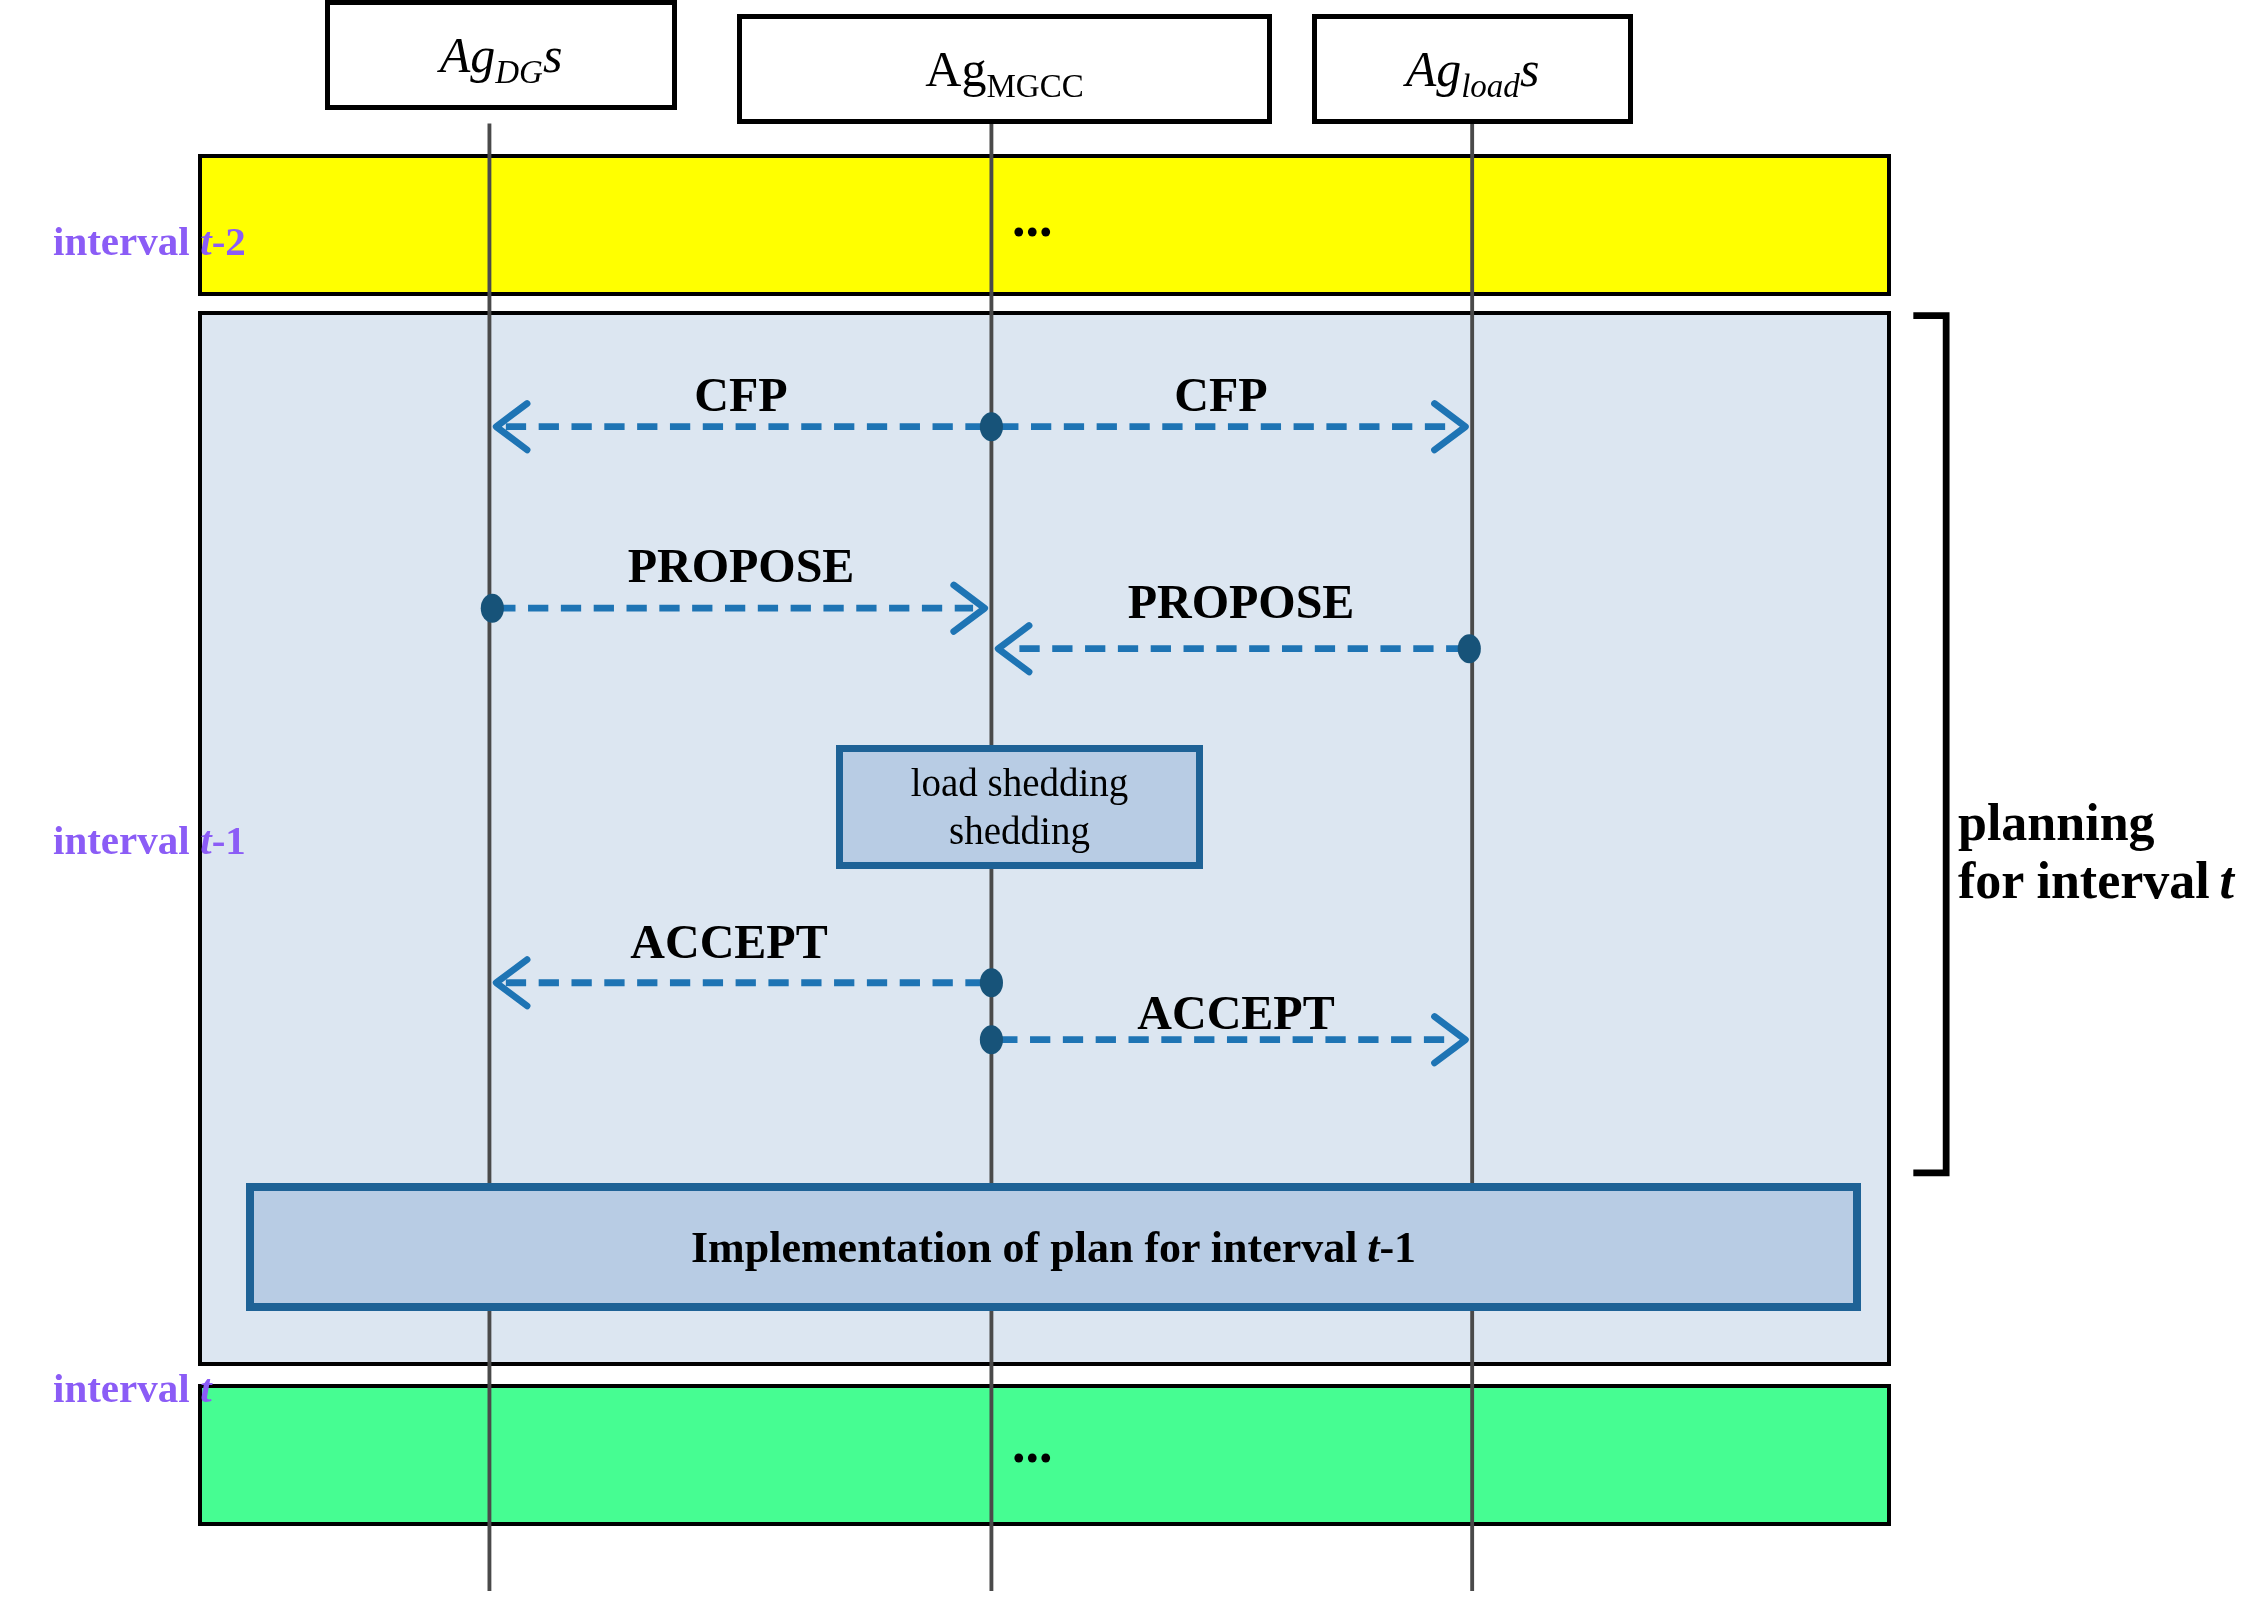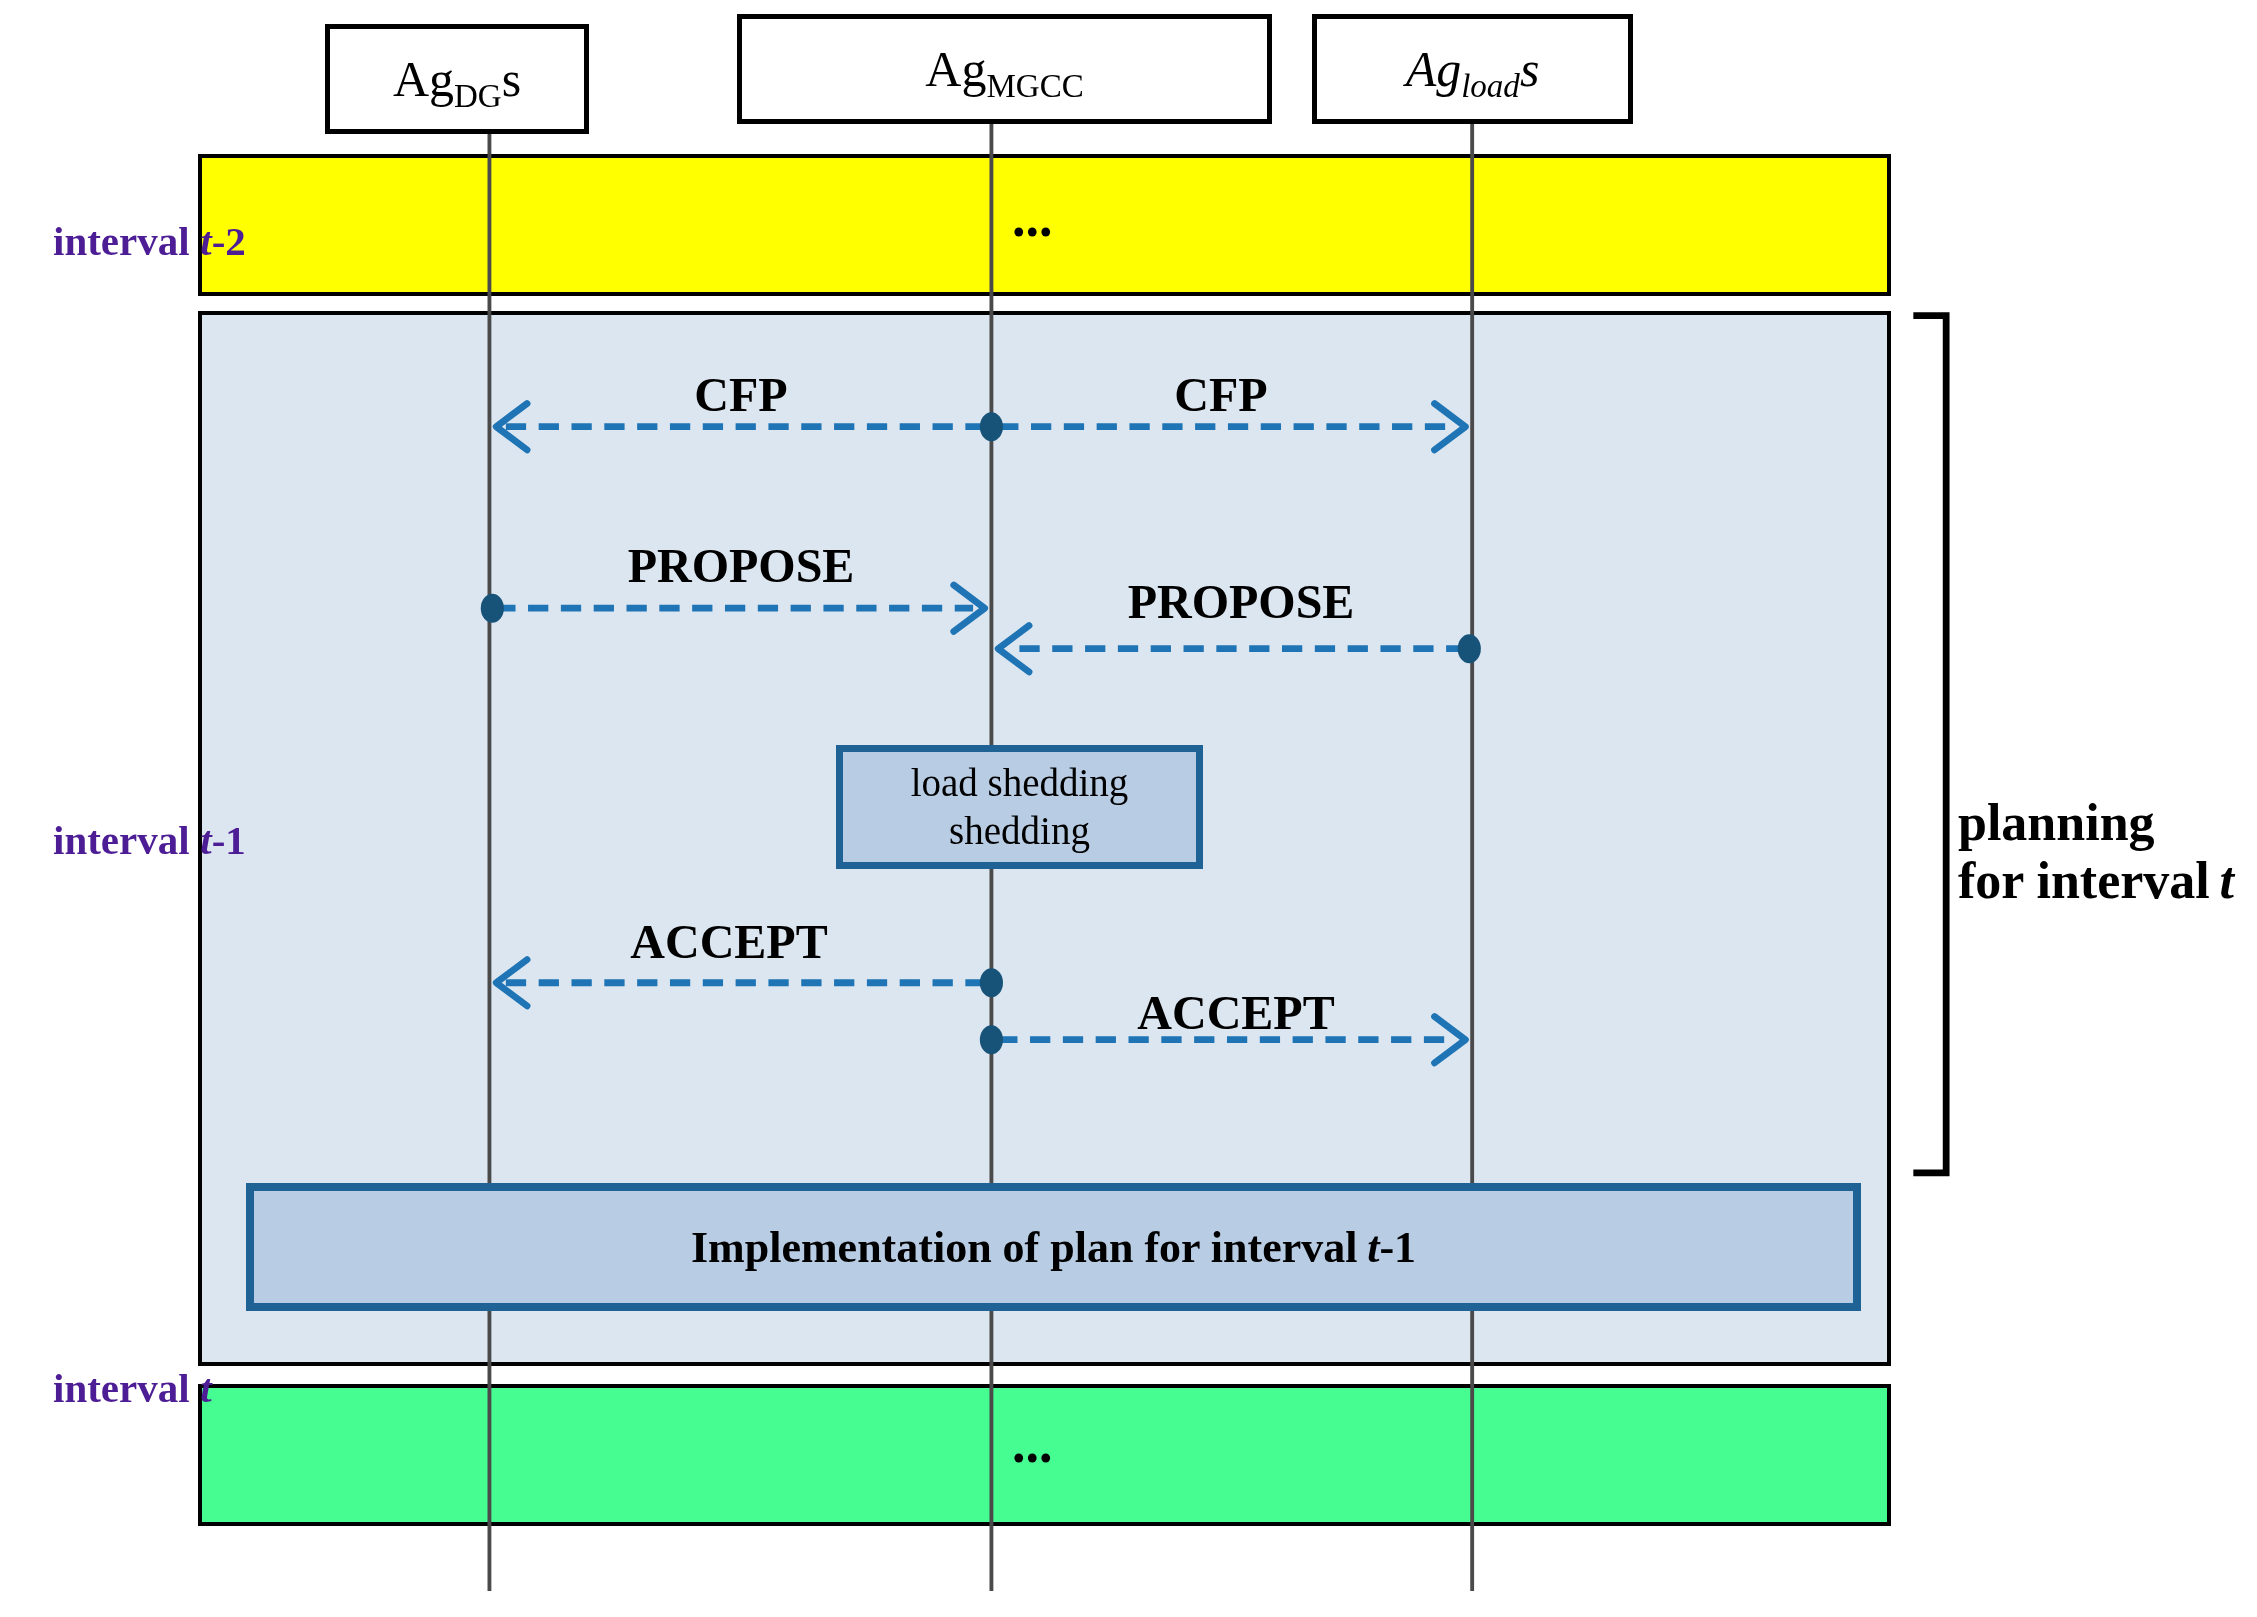--- a/index.html
+++ b/index.html
@@ -22,33 +22,33 @@
   .band-t2{left:198px;top:154px;width:1693px;height:142px;background:var(--band-yellow);}
   .panel-t1{left:198px;top:311px;width:1693px;height:1055px;background:var(--panel-blue);}
   .band-t{left:198px;top:1384px;width:1693px;height:142px;background:var(--band-green);}
 
   svg.layer{position:absolute;left:0;top:0;z-index:2;}
 
   .agent-box{position:absolute;box-sizing:border-box;border:5.8px solid var(--line-black);
     background:#ffffff;display:flex;align-items:center;justify-content:center;
     font-size:50px;color:#000;z-index:3;}
   .agent-box sub{font-size:33px;line-height:0;}
-  .agent-dg{left:325px;top:24px;width:264px;height:110px;}
+  .agent-dg{left:325px;top:0;width:352px;height:110px;font-style:italic;}
   .agent-mgcc{left:724px;top:13.5px;width:535px;height:110px;margin-left:13px;}
   .agent-load{left:1312px;top:13.5px;width:321px;height:110px;font-style:italic;}
 
   .proc-box{position:absolute;left:801px;top:745px;width:367px;height:124px;box-sizing:border-box;
     background:var(--box-fill);border:7.7px solid var(--box-border);display:flex;flex-direction:column;
     align-items:center;justify-content:center;font-size:39px;line-height:1.22;color:#000;z-index:3;text-align:center;margin-left:35px;}
 
   .impl-box{position:absolute;left:246px;top:1183px;width:1615px;height:128px;box-sizing:border-box;
     background:var(--box-fill);border:8.7px solid var(--box-border);display:flex;align-items:center;
     justify-content:center;font-size:44px;font-weight:bold;color:#000;z-index:3;white-space:pre;}
 
-  .interval-label{position:absolute;left:53px;font-size:41px;font-weight:bold;color:#4c1d95;
+  .interval-label{position:absolute;left:53px;font-size:41px;font-weight:bold;color:#8b5cf6;
     white-space:nowrap;line-height:48px;z-index:4;}
   .il-t2{top:217px;}
   .il-t1{top:816px;}
   .il-t{top:1364px;}
   .t-var{font-style:italic;margin-left:10.6px;}
   .t-var-tight{font-style:italic;margin-left:9.7px;}
 
   .msg-label{position:absolute;transform:translateX(-50%);font-size:48px;font-weight:bold;
     color:#000;white-space:nowrap;z-index:4;}
   .ml-cfp-left{left:741px;top:367px;}

